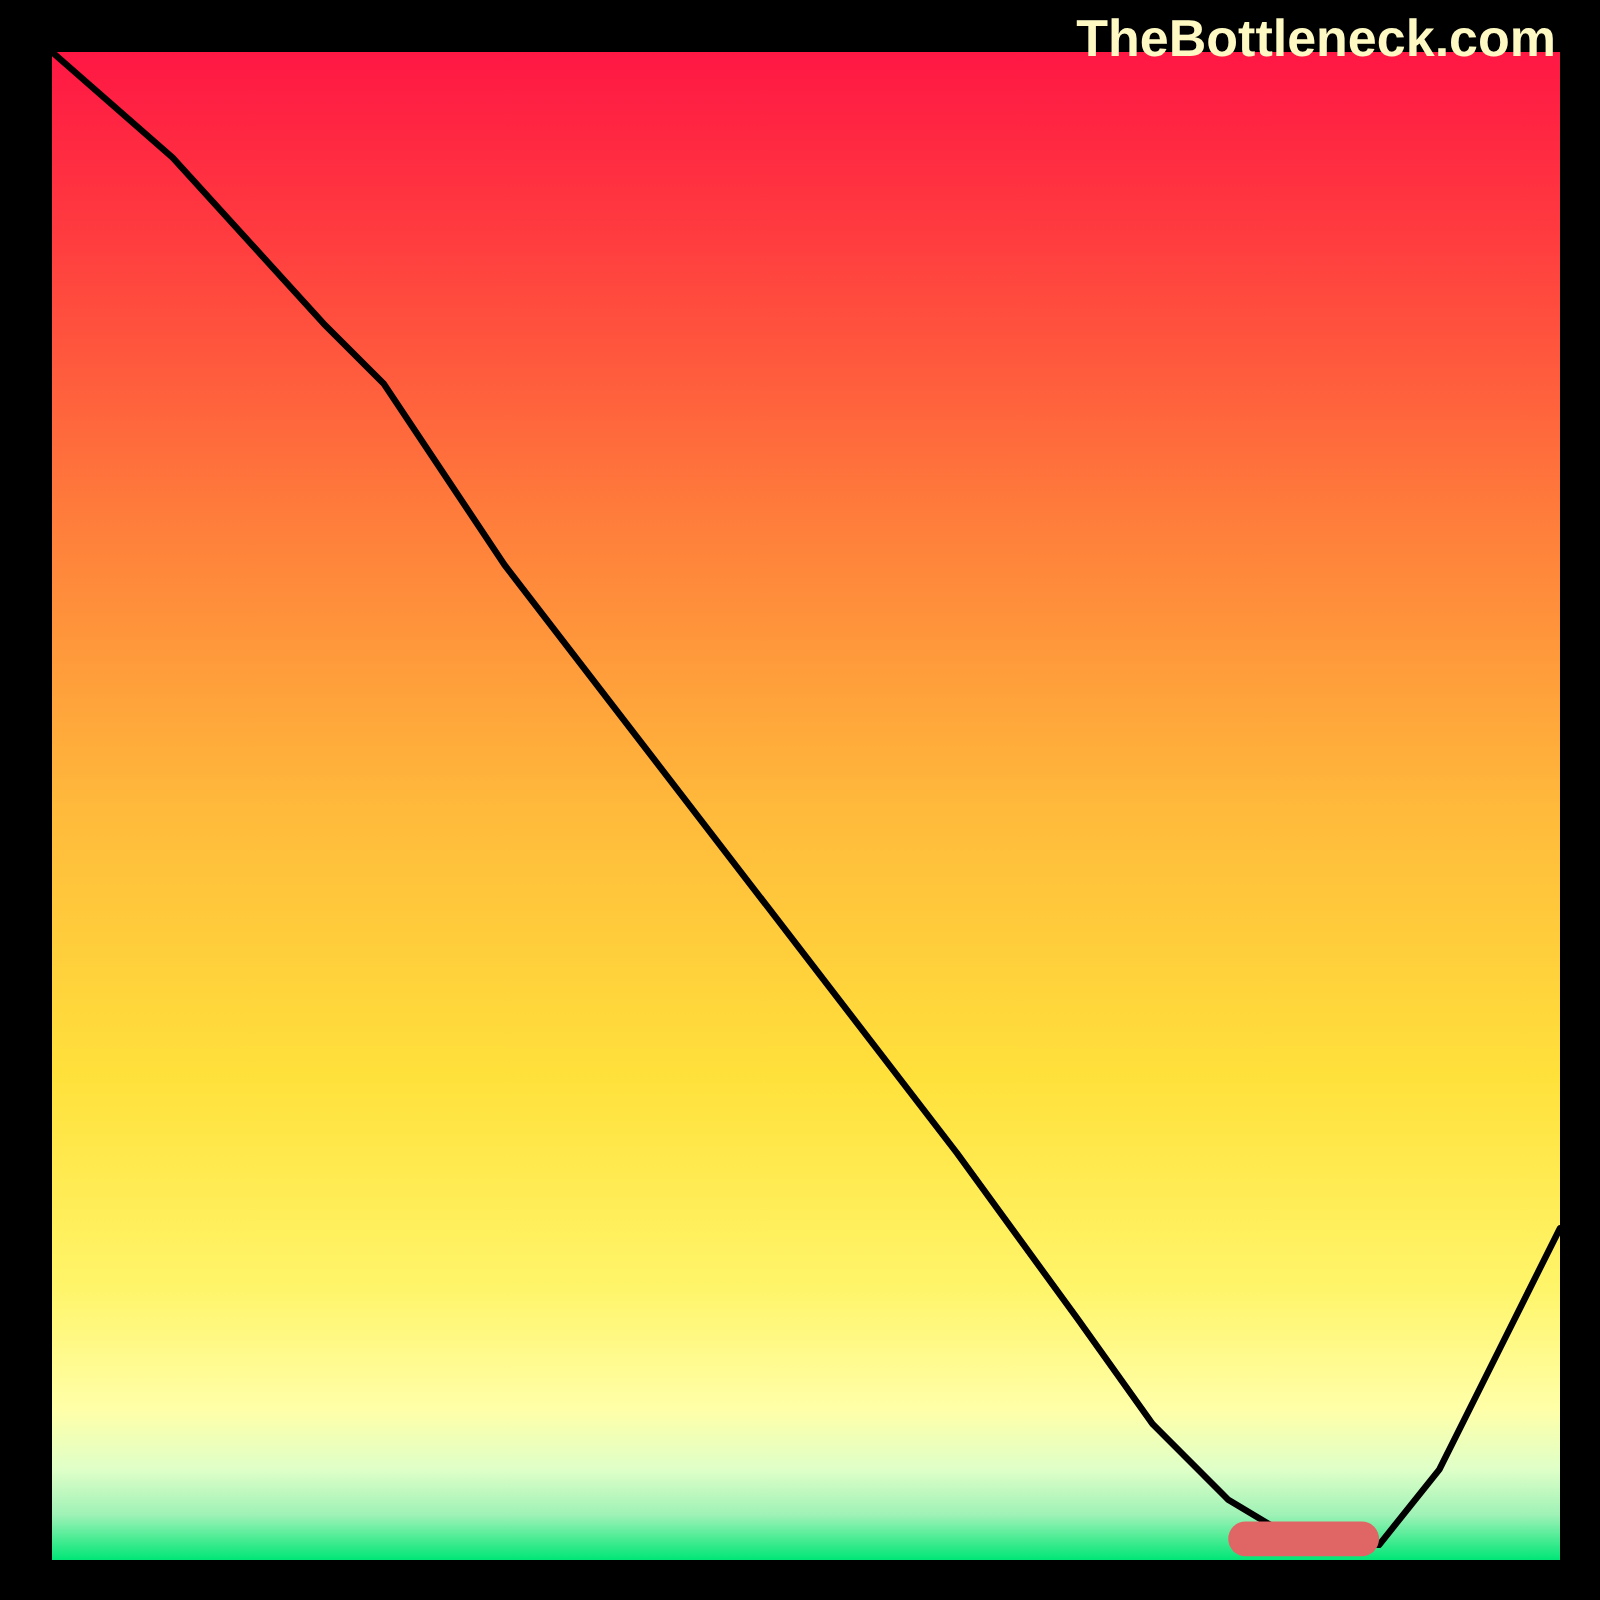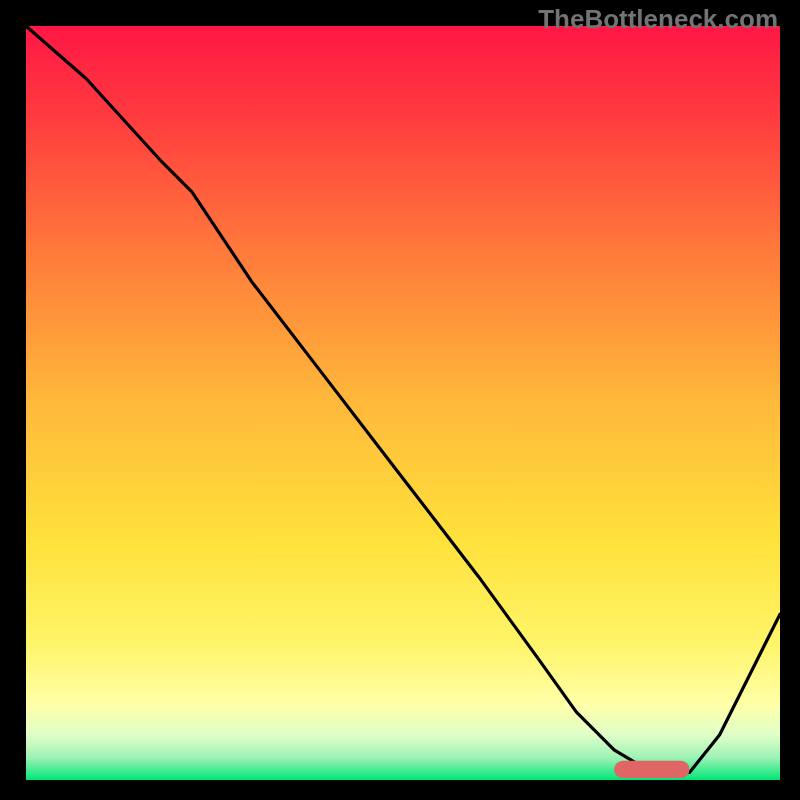--- a/index.html
+++ b/index.html
@@ -25,21 +25,21 @@
     width: 754px;
     height: 754px;
   }
   .watermark {
     position: absolute;
     top: 4px;
     right: 22px;
     font-family: Arial, Helvetica, sans-serif;
     font-size: 26px;
     font-weight: bold;
-    color: #737373;
+    color: #fef9c3;
     letter-spacing: 0px;
     margin-left: 20px;
   }
 </style>
 </head>
 <body>
 
 <div class="frame">
   <svg class="plot-area" viewBox="0 0 754 754" preserveAspectRatio="none">
     <defs>

